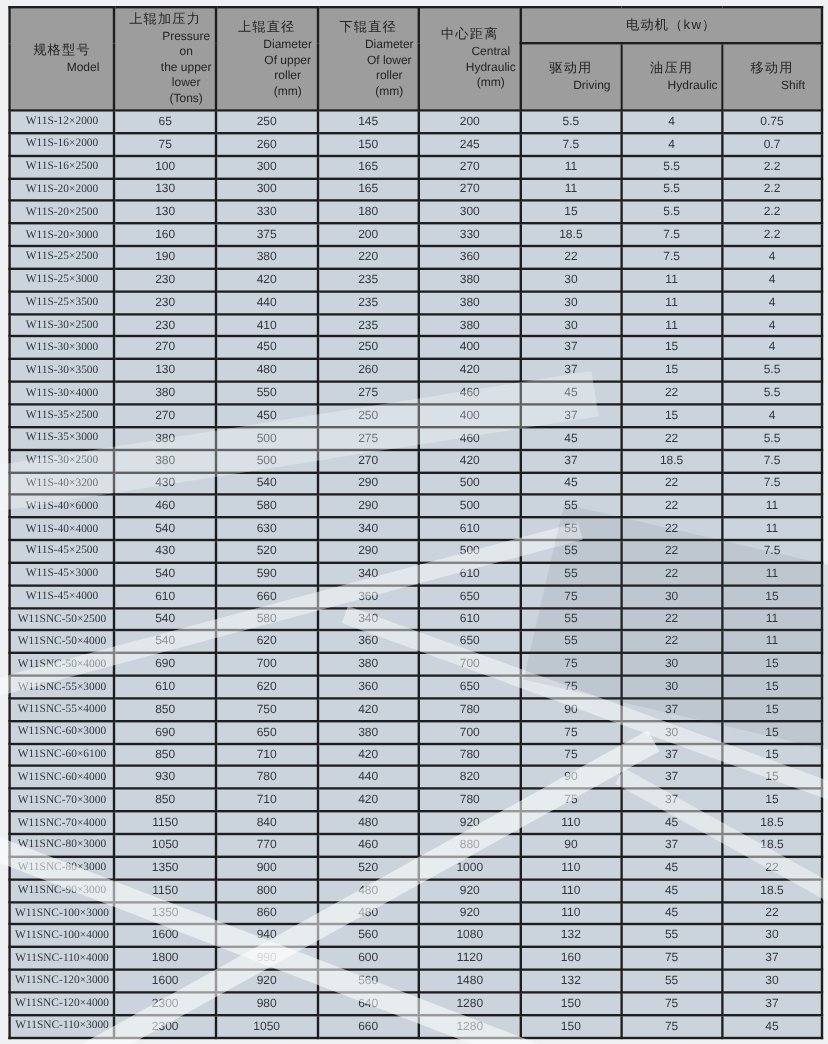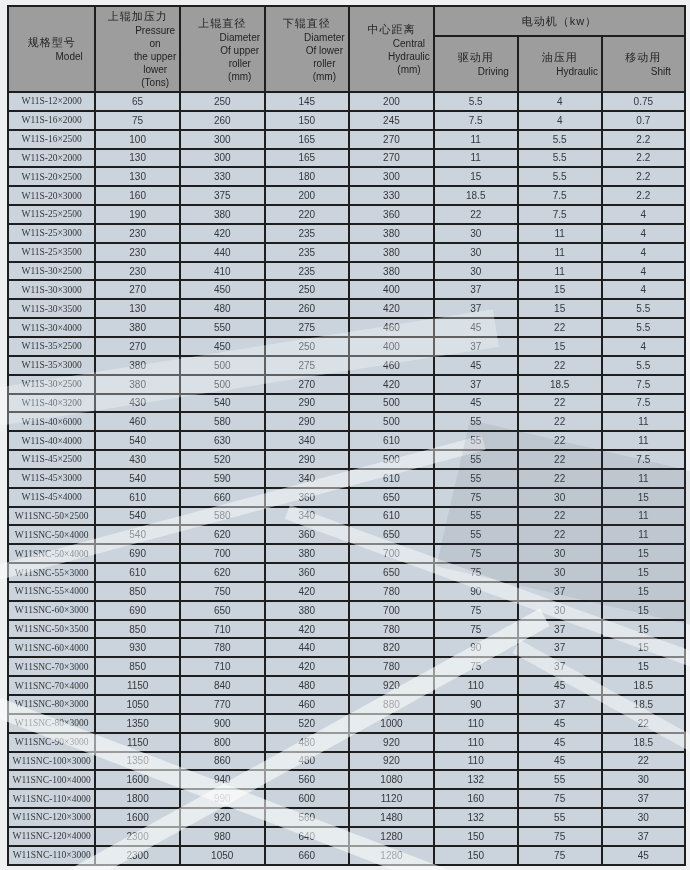--- a/index.html
+++ b/index.html
@@ -409,21 +409,21 @@
           <td class="c-model">W11SNC-60×3000</td>
           <td class="c-pressure">690</td>
           <td class="c-upper-diameter">650</td>
           <td class="c-lower-diameter">380</td>
           <td class="c-central-distance">700</td>
           <td class="c-driving">75</td>
           <td class="c-hydraulic">30</td>
           <td class="c-shift">15</td>
         </tr>
         <tr>
-          <td class="c-model">W11SNC-50×3500</td>
+          <td class="c-model">W11SNC-60×6100</td>
           <td class="c-pressure">850</td>
           <td class="c-upper-diameter">710</td>
           <td class="c-lower-diameter">420</td>
           <td class="c-central-distance">780</td>
           <td class="c-driving">75</td>
           <td class="c-hydraulic">37</td>
           <td class="c-shift">15</td>
         </tr>
         <tr>
           <td class="c-model">W11SNC-60×4000</td>

